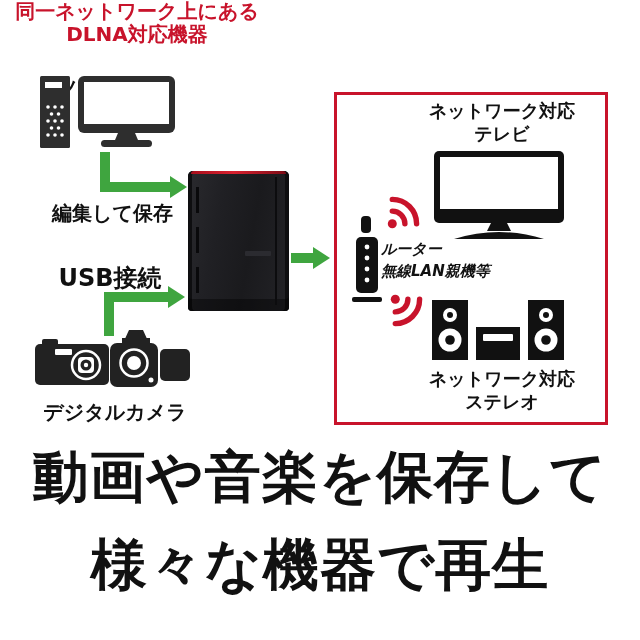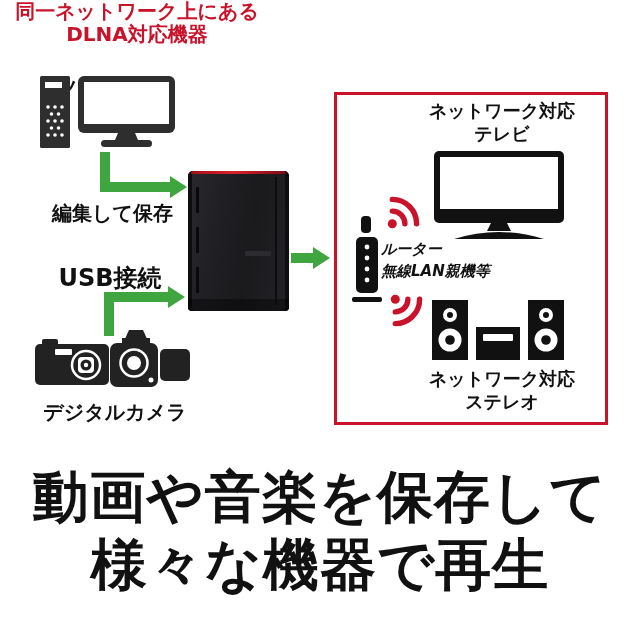--- a/index.html
+++ b/index.html
@@ -22,21 +22,21 @@
   .cam-label{left:30px;top:399px;width:170px;font-size:20px;}
 
   .dlna-title{left:334px;top:34px;width:274px;font-size:20px;line-height:23px;color:var(--red);font-weight:bold;text-align:center;}
   .dlna-box{position:absolute;left:334px;top:92px;width:274px;height:333px;border:3px solid var(--red);background:#fff;}
 
   .tv-caption{left:404px;top:99px;width:196px;font-size:18px;line-height:23px;}
   .router-caption{left:381px;top:238px;font-size:15px;line-height:22px;text-align:left;font-style:italic;}
   .stereo-caption{left:404px;top:367px;width:196px;font-size:18px;line-height:23px;}
 
   .caption{position:absolute;left:0;width:640px;text-align:center;font-weight:bold;color:var(--ink);letter-spacing:1px;font-size:56px;line-height:62px;}
-  .caption-1{top:466px;}
+  .caption-1{top:446px;}
   .caption-2{top:534px;}
 
   
   .aseg{position:absolute;background:var(--green);}
   .ahead{position:absolute;width:0;height:0;border-top:11px solid transparent;border-bottom:11px solid transparent;border-left:17px solid var(--green);}
   .a1v{left:100px;top:152px;width:10px;height:40px;}
   .a1h{left:100px;top:182px;width:72px;height:10px;}
   .a1head{left:170px;top:176px;}
   .a2v{left:104px;top:292px;width:10px;height:44px;}
   .a2h{left:104px;top:292px;width:66px;height:10px;}

